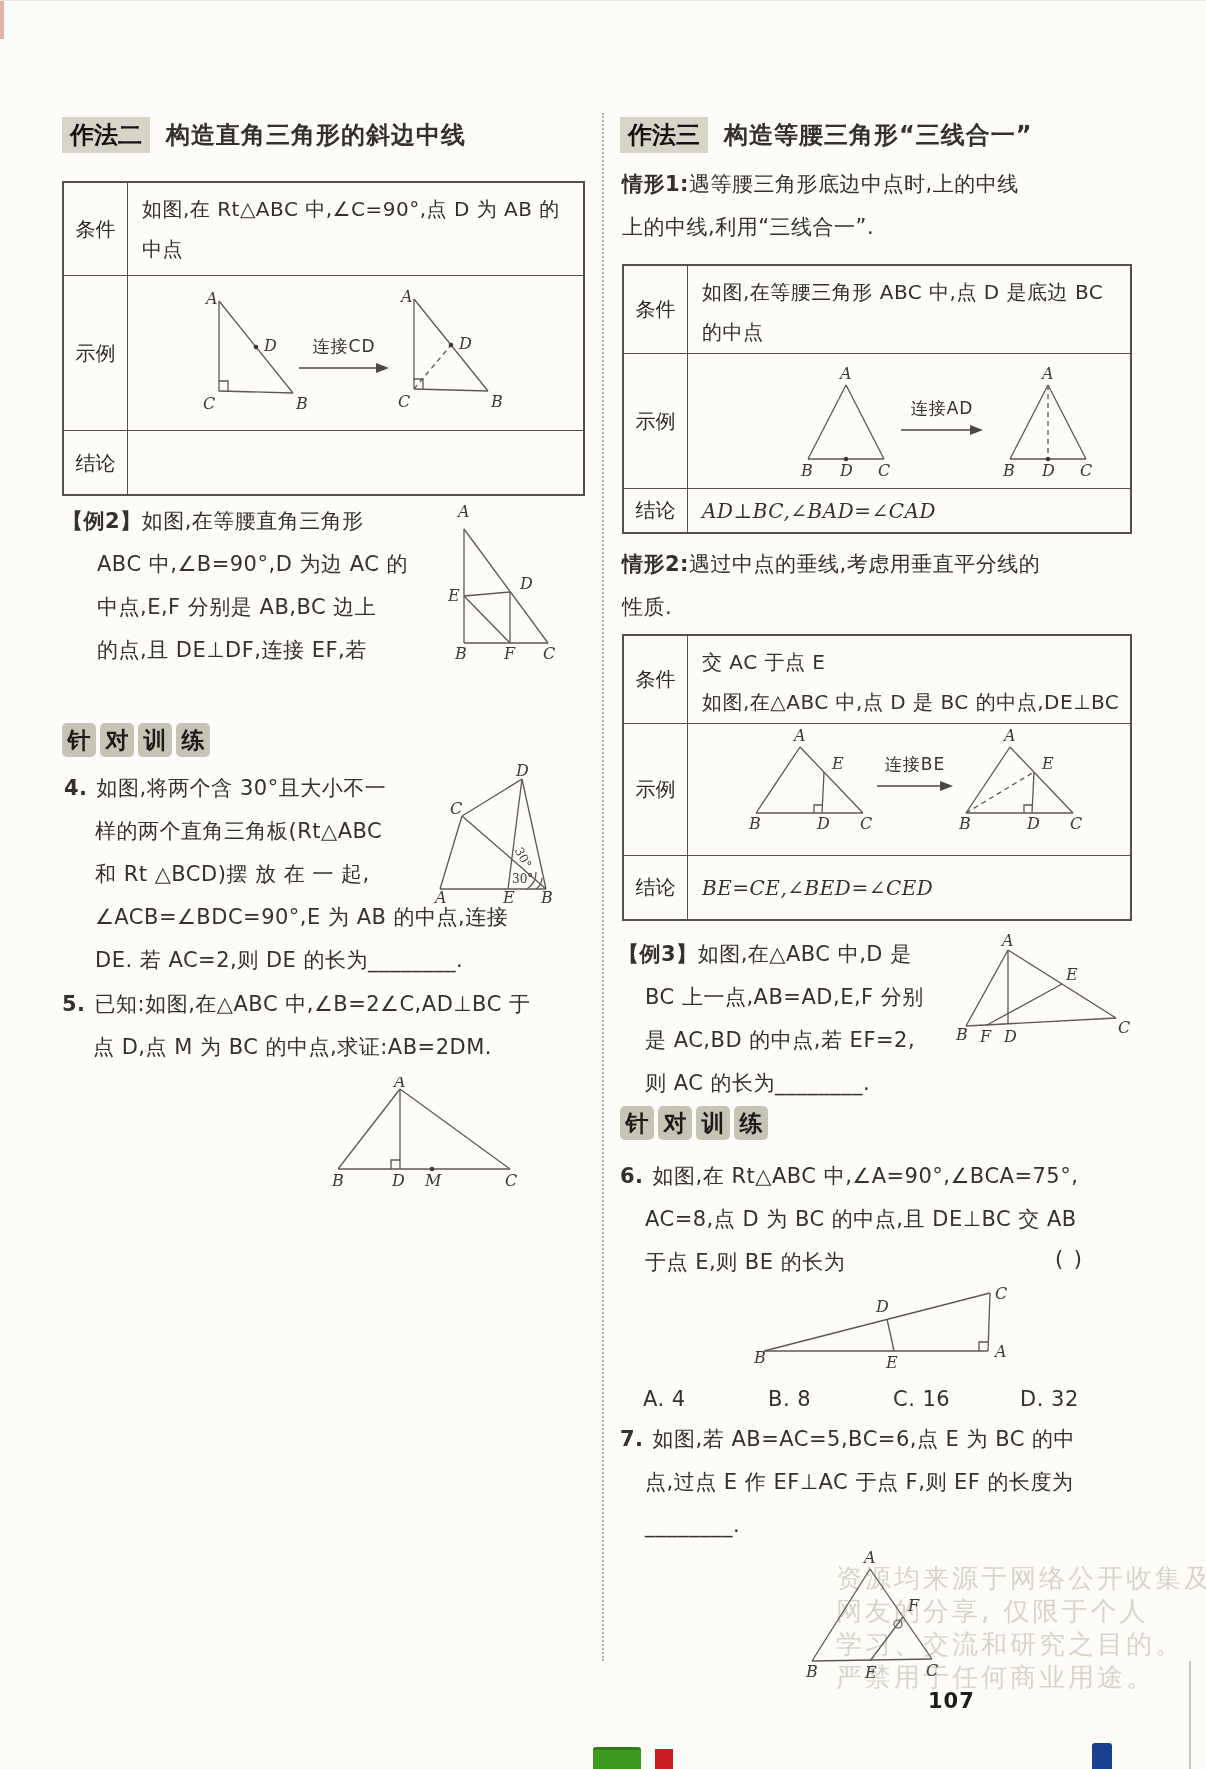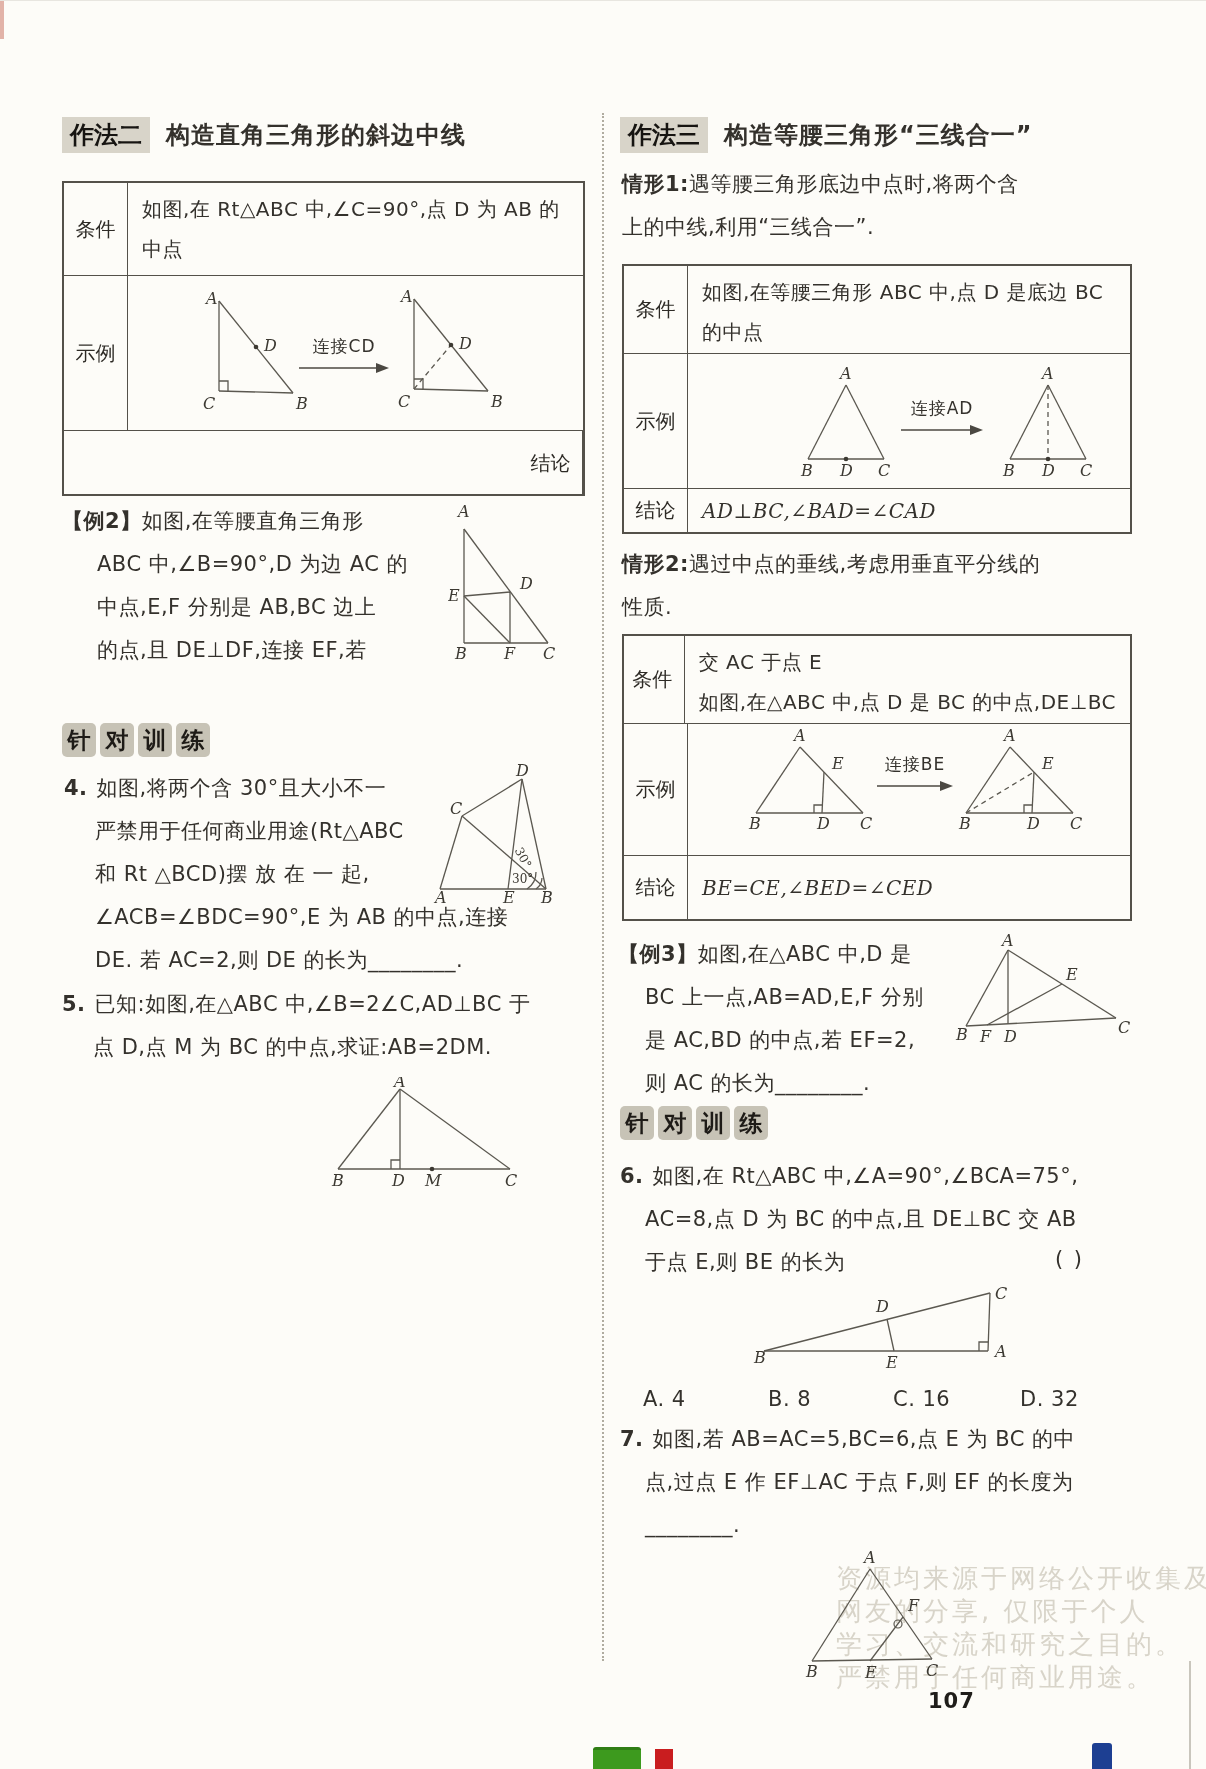--- a/index.html
+++ b/index.html
@@ -8,21 +8,21 @@
           color:#34312c; overflow:hidden; margin:1px auto; }
   .ln { position:absolute; font-size:21px; line-height:30px; white-space:nowrap;
         letter-spacing:.5px; z-index:3; }
   .b { font-weight:bold; }
   .numb { font-weight:bold; margin-right:9px; }
   .hdr { position:absolute; z-index:3; white-space:nowrap; }
   .hdr-badge { display:inline-block; background:#d8d4c9; color:#161411;
                font-weight:bold; font-size:24px; padding:2px 8px; }
   .hdr-title { font-weight:bold; font-size:24px; margin-left:16px; letter-spacing:1px; }
   .tbl { position:absolute; border:2px solid #54514a; z-index:2; background:transparent; }
-  .trow { display:flex; width:100%;justify-content:flex-end; }
+  .trow { display:flex; width:100%; }
   .trow + .trow { border-top:1.5px solid #54514a; }
   .tlab { width:64px; min-width:64px; border-right:1.5px solid #54514a;
           display:flex; align-items:center; justify-content:center;
           font-size:20px; color:#2e2b26; }
   .tcon { flex:1; padding:6px 14px; font-size:20px; }
   .cl { line-height:40px; white-space:nowrap; letter-spacing:.5px; }
   .tc-c { display:flex; align-items:center; }
   .math { font-family:"DejaVu Serif",serif; font-style:italic; letter-spacing:.5px; }
   .frac { display:inline-flex; flex-direction:column; align-items:center;
           vertical-align:middle; font-size:15px; line-height:1.1; margin:0 4px; }
@@ -137,21 +137,21 @@
   <div class="badge" style="left:62px;top:722px;">
     <span class="bc">针</span>
     <span class="bc">对</span>
     <span class="bc">训</span>
     <span class="bc">练</span>
   </div>
 
   <div class="ln" style="left:64px;top:772px;">
     <span class="numb">4.</span><span>如图,将两个含 30°且大小不一</span>
   </div>
-  <div class="ln" style="left:95px;top:815px;">严禁用于任何商业用途(Rt△ABC</div>
+  <div class="ln" style="left:95px;top:815px;">样的两个直角三角板(Rt△ABC</div>
   <div class="ln" style="left:95px;top:858px;">和 Rt △BCD)摆 放 在 一 起,</div>
   <div class="ln" style="left:95px;top:901px;">∠ACB=∠BDC=90°,E 为 AB 的中点,连接</div>
   <div class="ln" style="left:95px;top:944px;">DE. 若 AC=2,则 DE 的长为________.</div>
 
   <svg class="fig" style="left:432px;top:763px;" width="120" height="140" viewBox="0 0 120 140">
     <line x1="8" y1="125" x2="114" y2="125"></line>
       <line x1="8" y1="125" x2="30" y2="52"></line>
     <line x1="30" y1="52" x2="114" y2="125"></line>
       <line x1="30" y1="52" x2="90" y2="15"></line>
     <line x1="90" y1="15" x2="114" y2="125"></line>
@@ -184,21 +184,21 @@
     <text x="64" y="109">D</text>
     <text x="97" y="109">M</text>
     <text x="177" y="109">C</text>
   </svg>
 
   <div class="hdr" style="left:620px;top:116px;">
     <span class="hdr-badge">作法三</span><span class="hdr-title">构造等腰三角形“三线合一”</span>
   </div>
 
   <div class="ln" style="left:622px;top:168px;">
-    <span class="b">情形1:</span><span>遇等腰三角形底边中点时,将两个含</span>
+    <span class="b">情形1:</span><span>遇等腰三角形底边中点时,上的中线</span>
   </div>
   <div class="ln" style="left:622px;top:211px;">上的中线,利用“三线合一”.</div>
 
   <div class="tbl" style="left:622px;top:263px;width:510px;height:270px;">
     <div class="trow" style="height:87px;">
       <div class="tlab">条件</div>
       <div class="tcon">
         <div class="cl">如图,在等腰三角形 ABC 中,点 D 是底边 BC</div>
         <div class="cl">的中点</div>
       </div>

